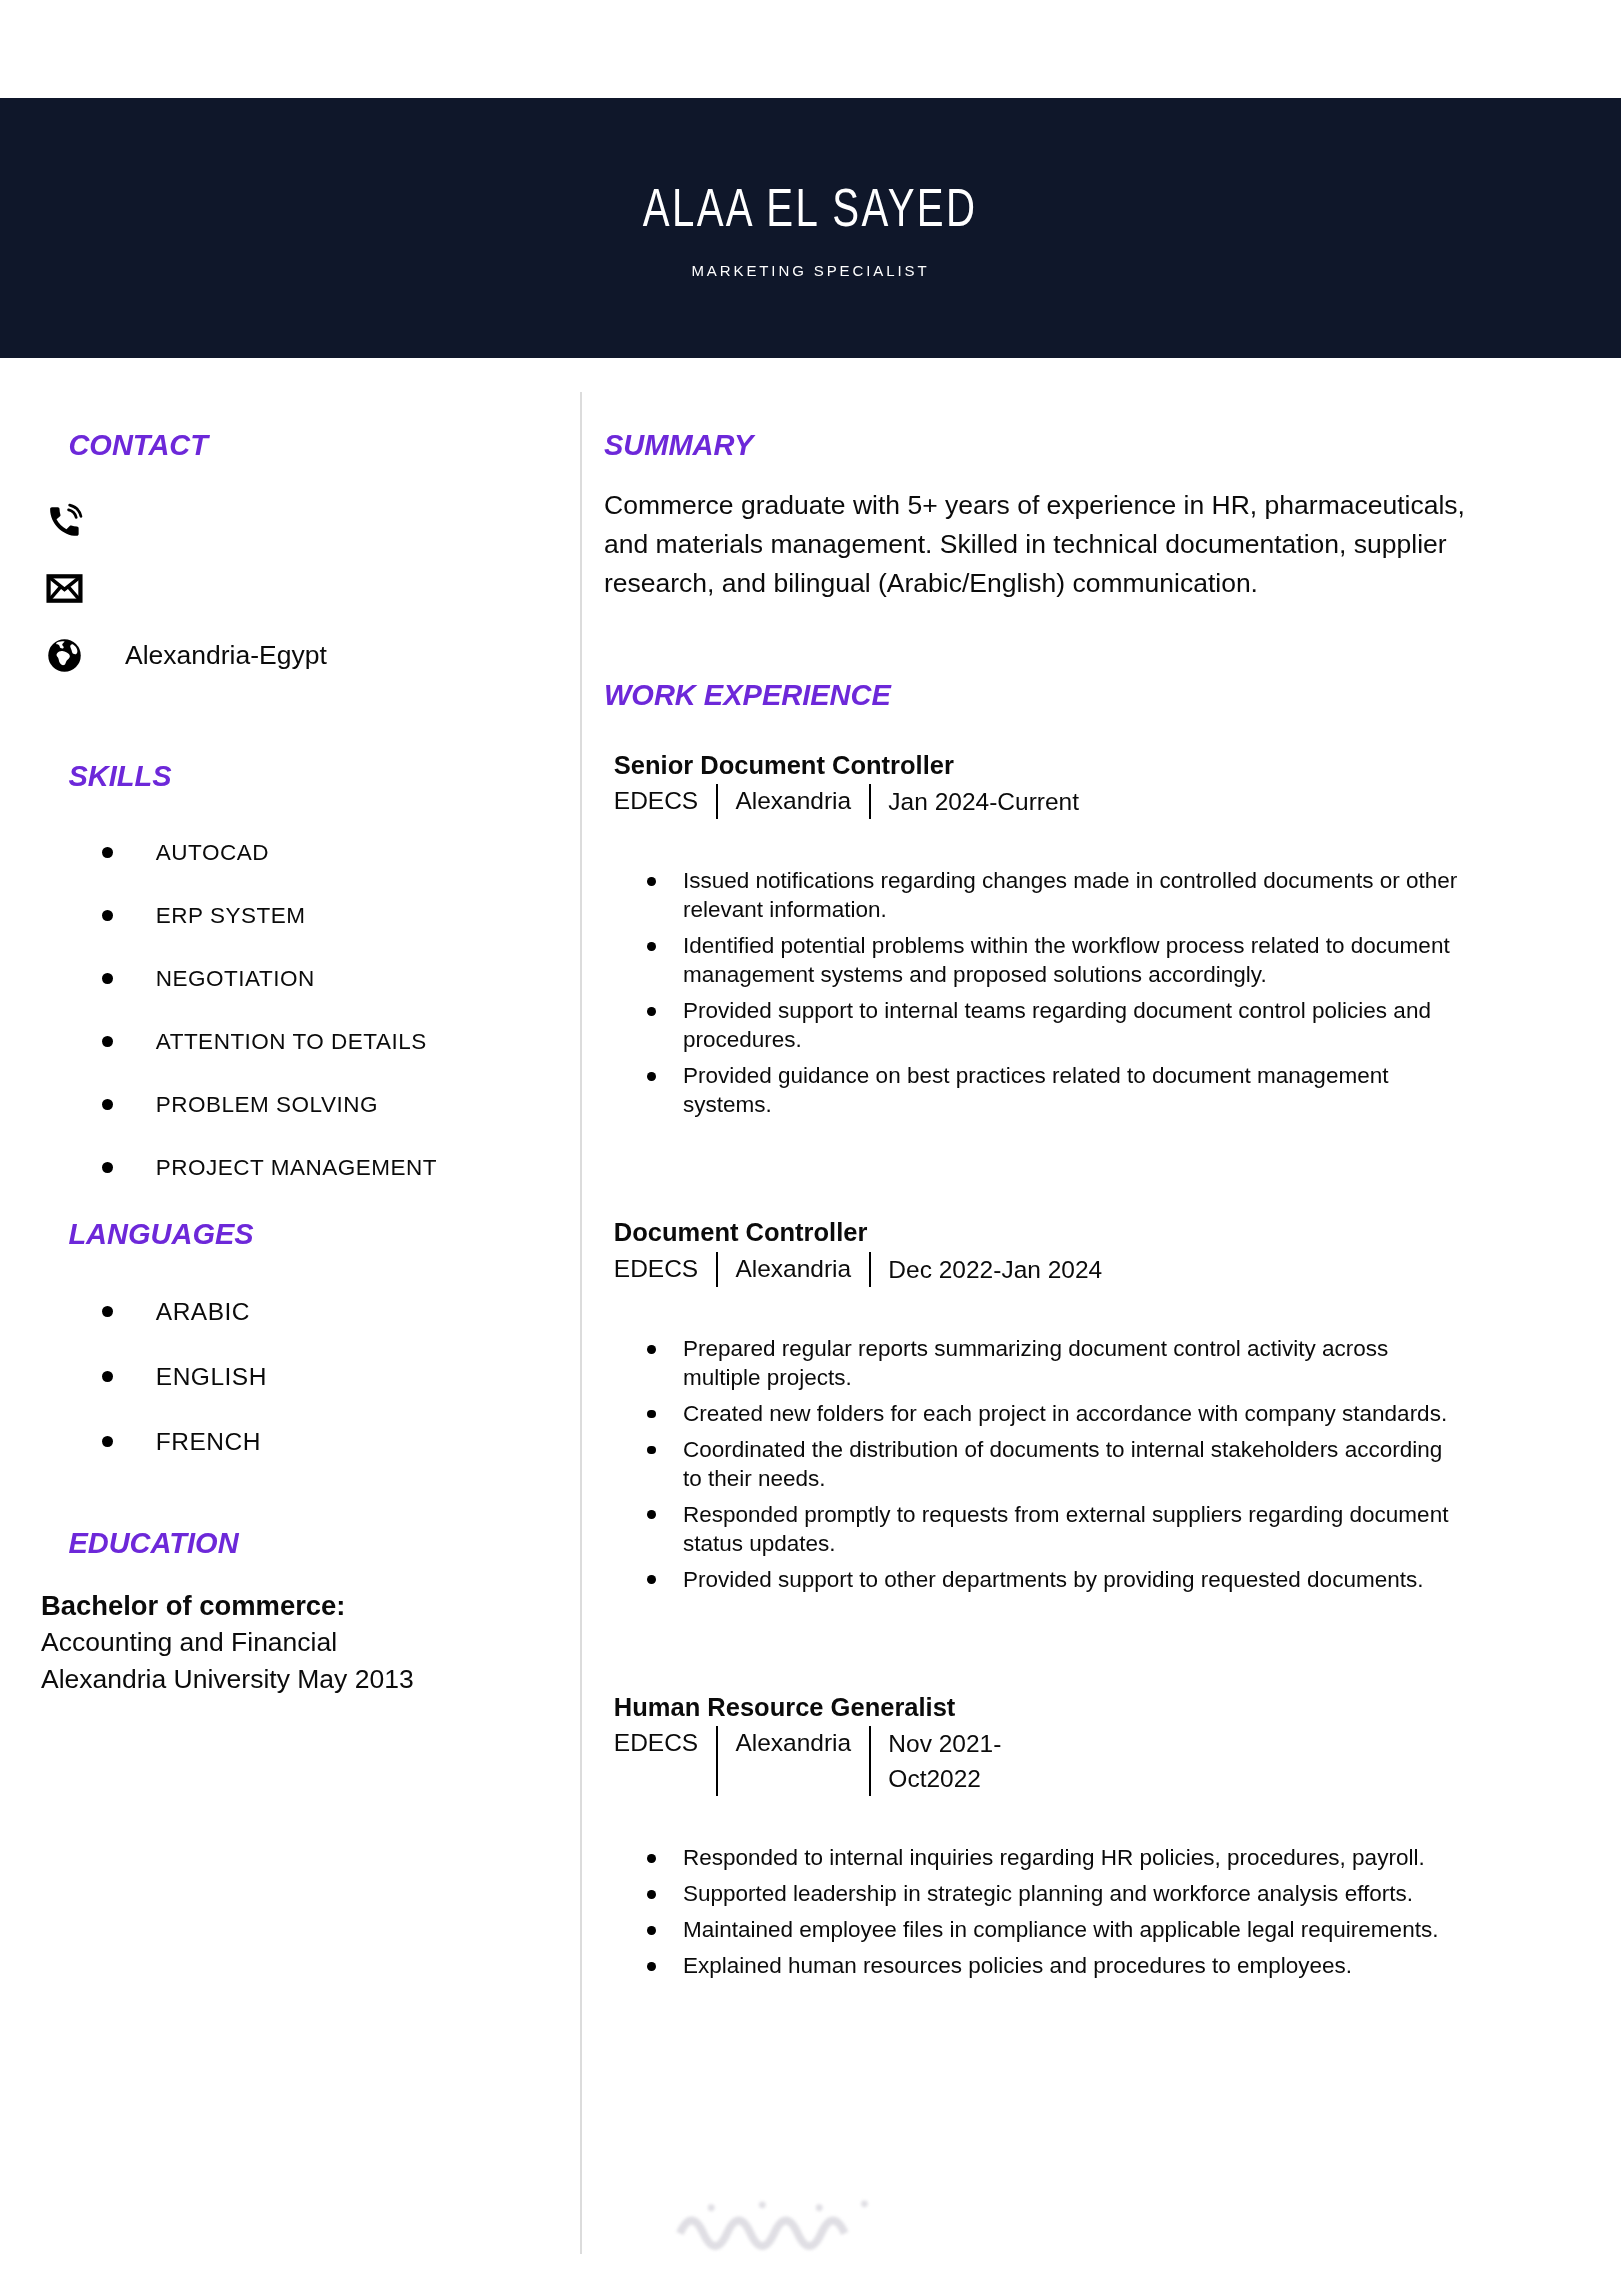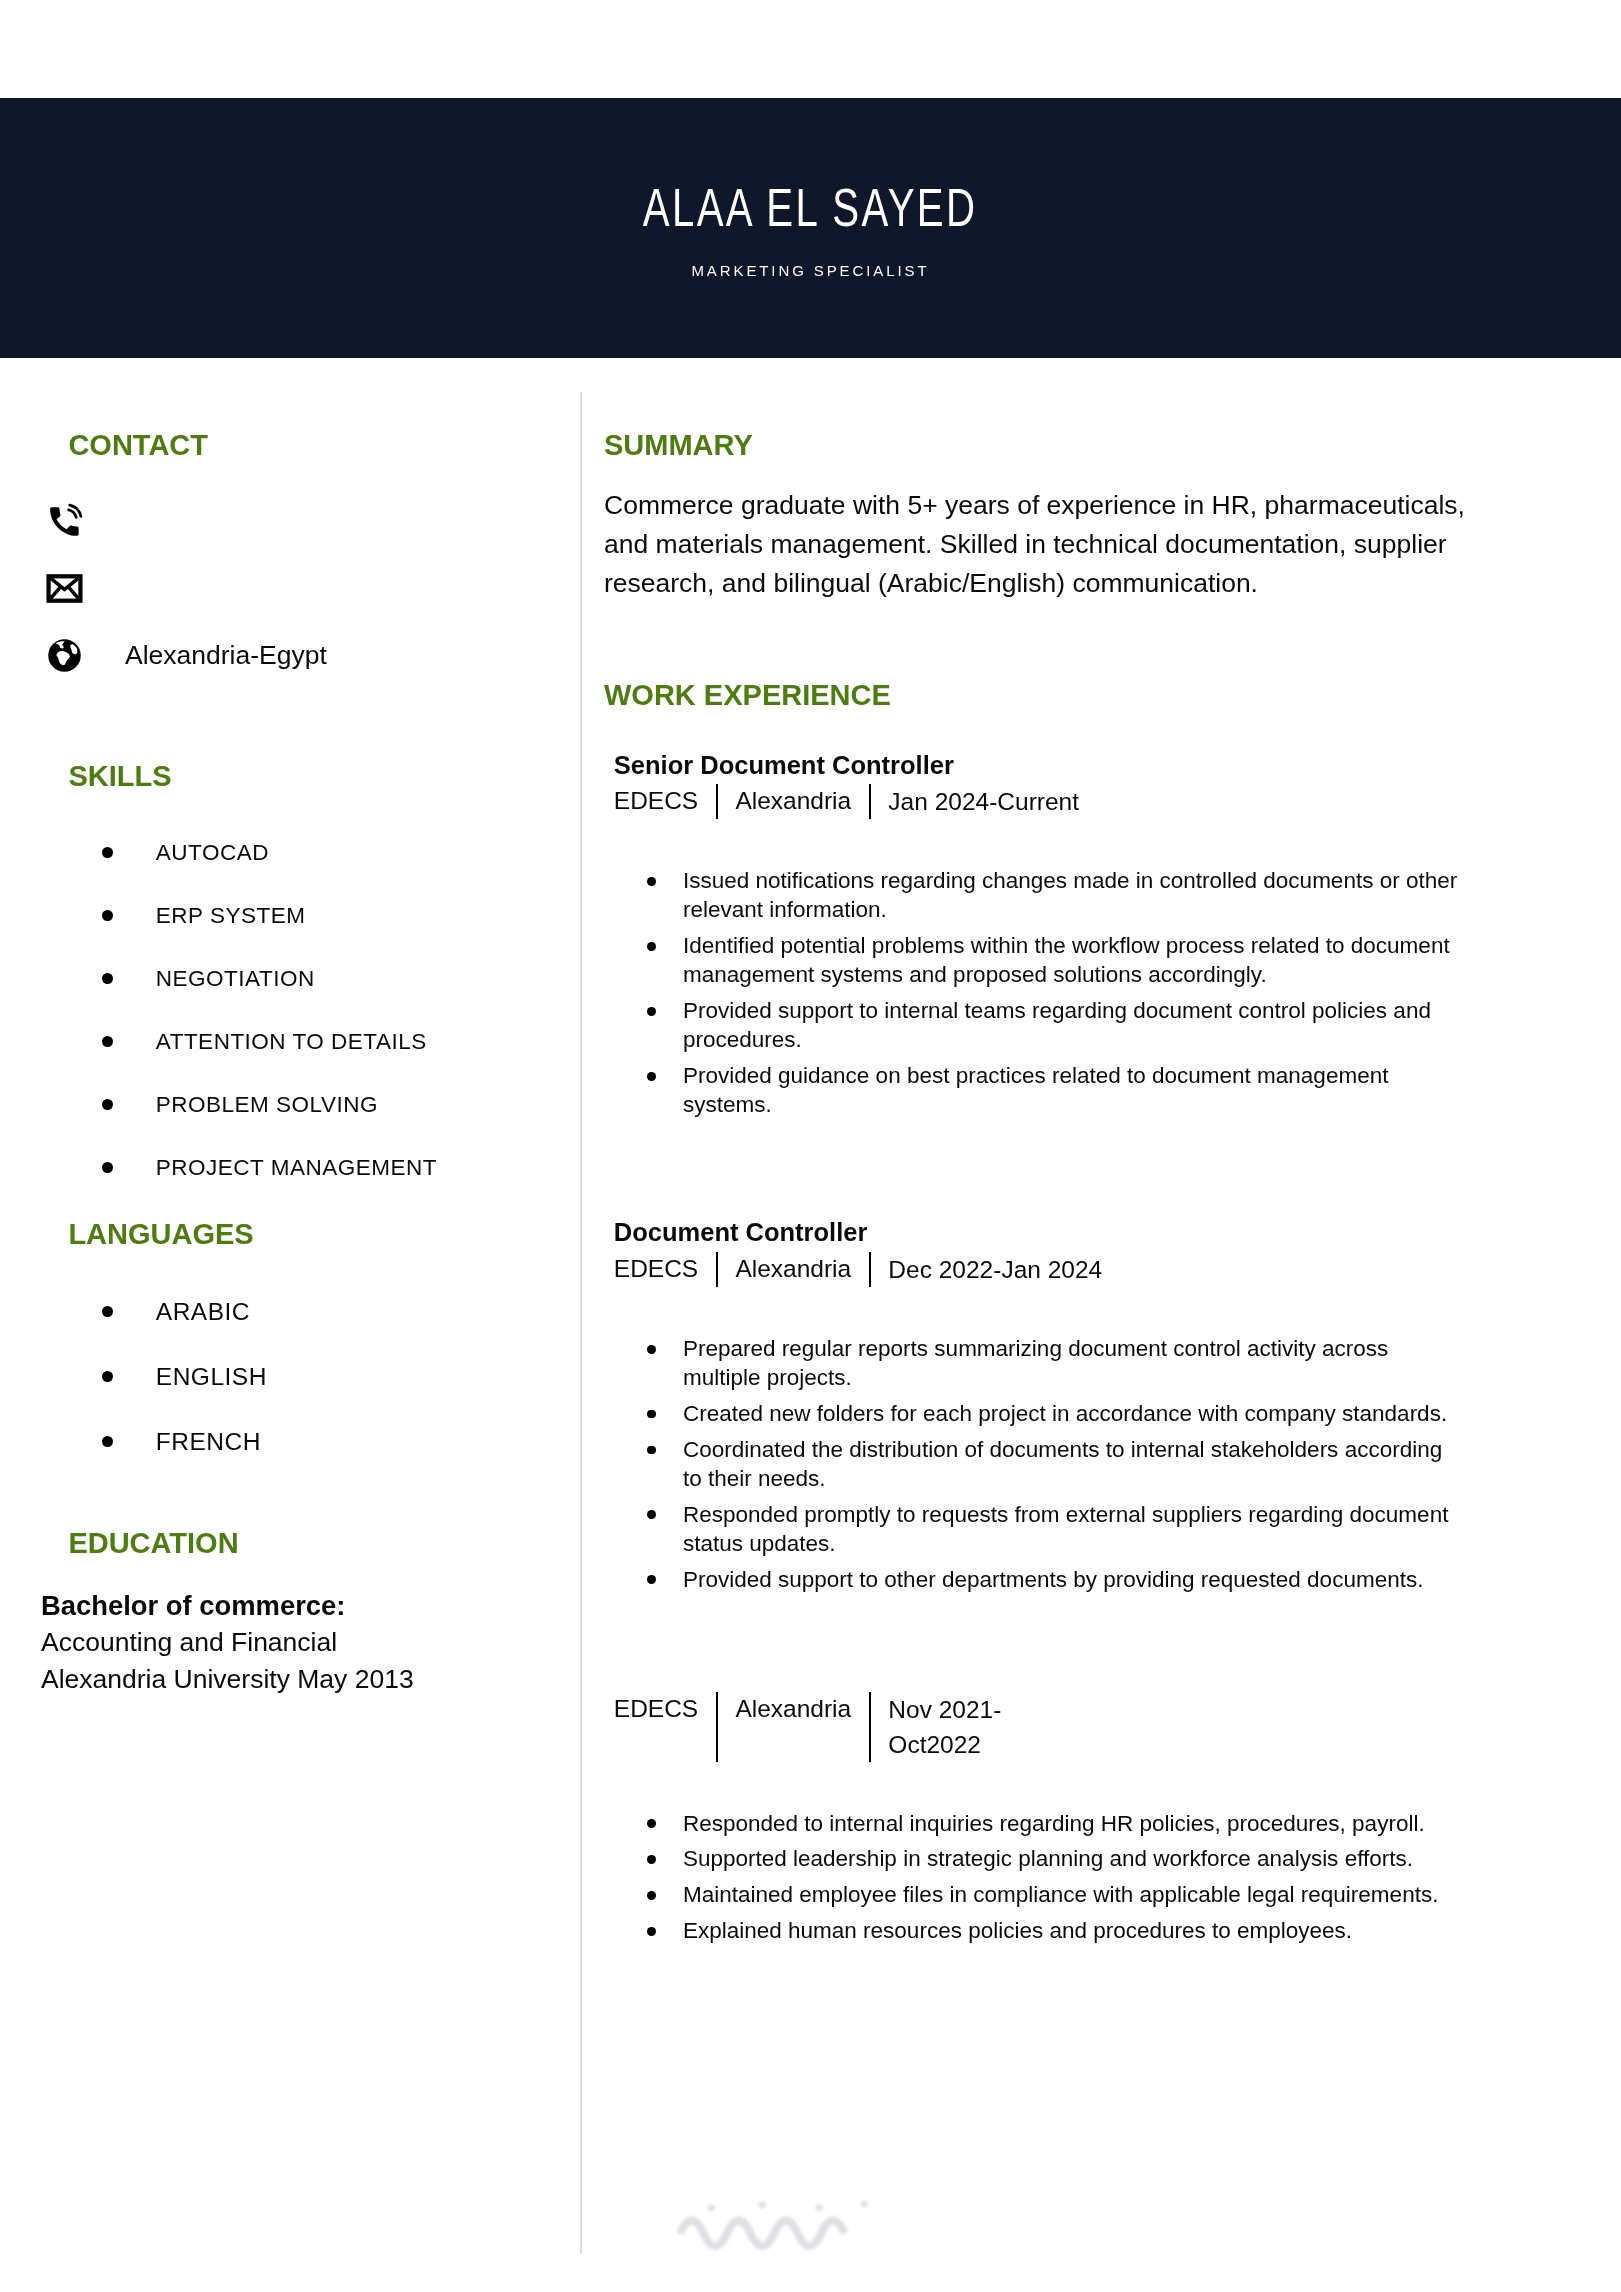--- a/index.html
+++ b/index.html
@@ -20,21 +20,21 @@
   .subtitle{
     margin-top:25.5px;font-size:15px;letter-spacing:2.9px;font-weight:normal;
   }
   
   .vdivider{
     position:absolute;left:580px;top:392px;width:2px;height:1862px;background:#dcdcdc;
   }
   .left-col{position:absolute;left:41px;top:429px;width:502px;}
   .right-col{position:absolute;left:604px;top:429px;width:931px;}
   .sec-heading{
-    font-weight:bold;font-size:29px;color:#4d7c0f;line-height:33px;
+    font-weight:bold;font-style:italic;font-size:29px;color:#6d28d9;line-height:33px;
   }
   .left-col .sec-heading{margin-left:27.4px;}
   
   .contact-list{margin-top:25.5px;}
   .contact-row{display:flex;align-items:center;height:67px;}
   .contact-icon{width:43px;height:43px;flex:none;margin-left:2px;display:flex;align-items:center;justify-content:center;}
   .contact-icon svg{width:39px;height:39px;}
   .contact-text{margin-left:39px;font-size:26.5px;}
   
   .side-list{margin:47px 0 0 0;padding:0;list-style:none;}
@@ -241,20 +241,21 @@
             <span class="jb-text">Responded promptly to requests from external suppliers regarding document status updates.</span>
           </li>
         <li class="jb">
             <span class="dot"></span>
             <span class="jb-text">Provided support to other departments by providing requested documents.</span>
           </li>
       </ul>
     </div>
 
     <div class="job">
+      <div class="job-title">Human Resource Generalist</div>
       <div class="job-meta">
         <span>EDECS</span>
         <span class="meta-sep"></span>
         <span>Alexandria</span>
         <span class="meta-sep"></span>
         <span class="meta-dates">
           <div>Nov 2021-</div>
           <div>Oct2022</div>
         </span>
       </div>

